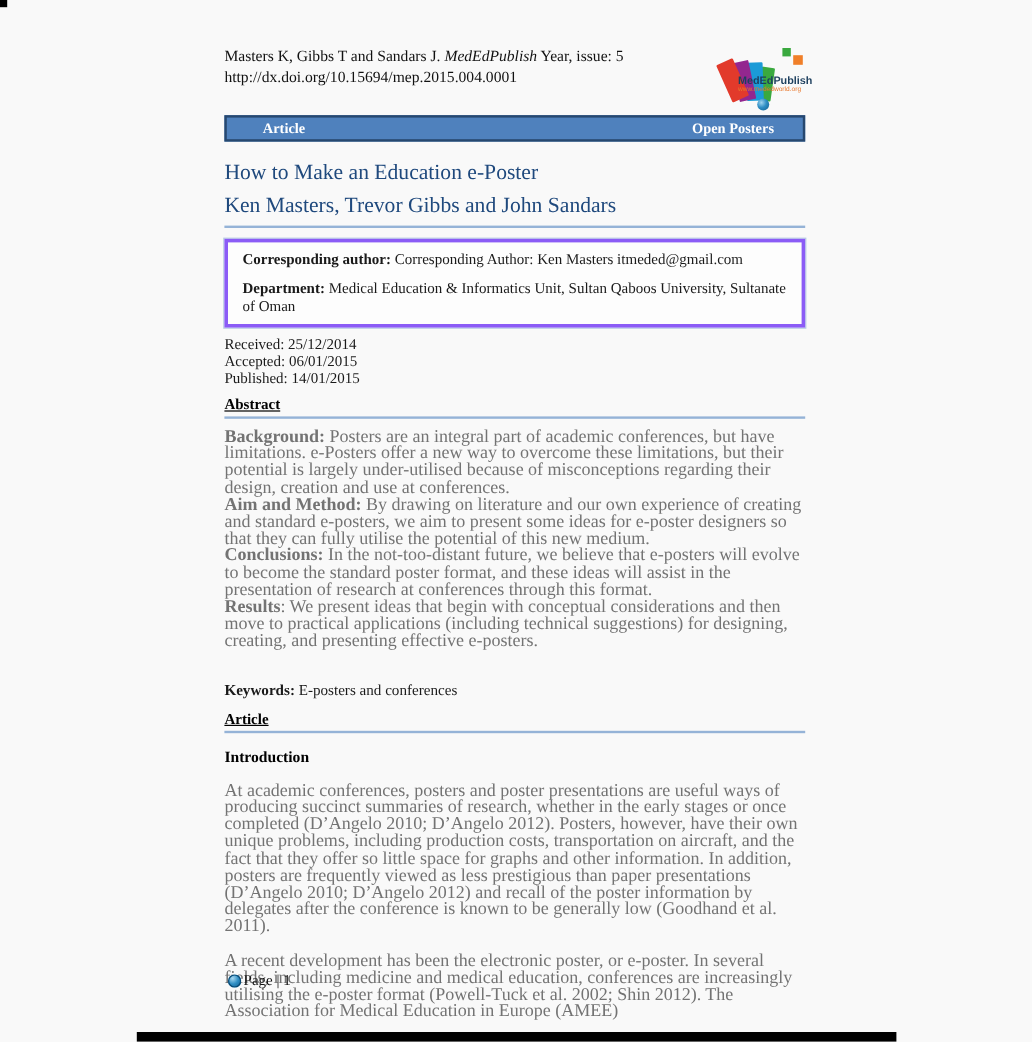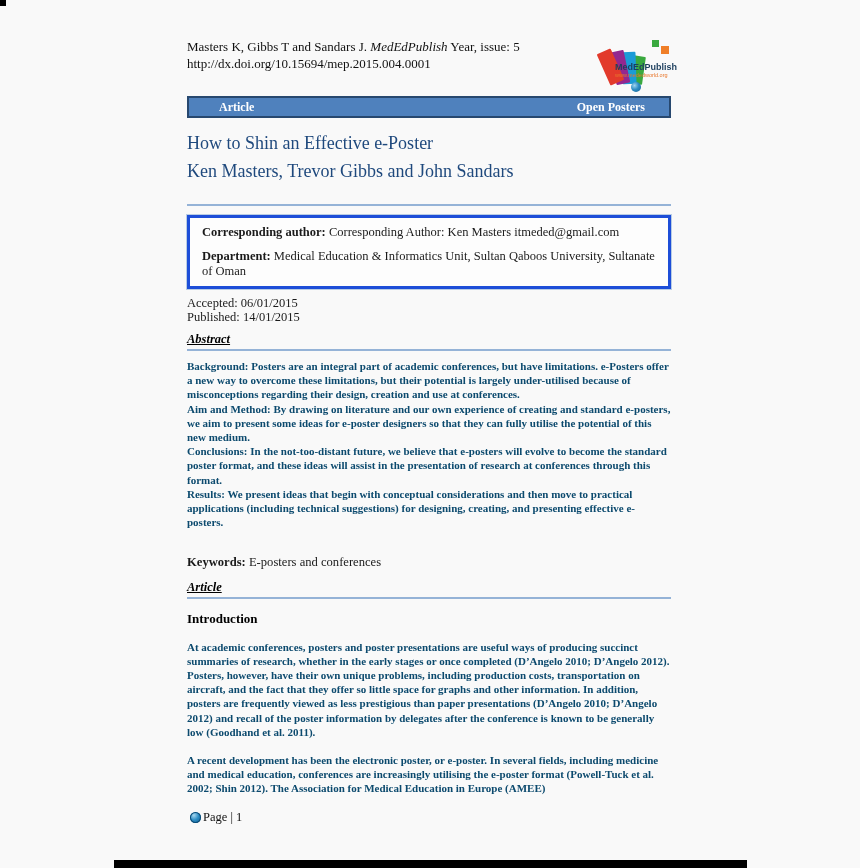--- a/index.html
+++ b/index.html
@@ -33,36 +33,36 @@
   .lg-globe{position:absolute;left:30px;bottom:0;width:10px;height:10px;border-radius:50%;
     background:radial-gradient(circle at 35% 35%,#9fd4ef 0%,#2f8ec4 45%,#0f5d8f 100%);z-index:6;}
 
   
   .banner{height:22px;box-sizing:border-box;background:#4f81bd;border:2px solid #27486f;
     display:flex;justify-content:space-between;align-items:center;padding:0 24px 0 30px;}
   .banner span{color:#ffffff;font-weight:bold;font-size:12px;}
 
   h1.title{margin:14px 0 0 0;font-size:18px;font-weight:normal;color:#1f497d;line-height:22px;}
   h2.authors{margin:6px 0 0 0;font-size:18px;font-weight:normal;color:#1f497d;line-height:22px;
-    padding-bottom:22px;border-bottom:2px solid #95b3d7;}
+    padding-bottom:6px;border-bottom:2px solid #95b3d7;}
 
   
-  .info-box{margin-top:9px;border:3px solid #1d4ed8;box-shadow:0 0 0 1px #b9cde4;
+  .info-box{margin-top:9px;border:3px solid #8b5cf6;box-shadow:0 0 0 1px #b9cde4;
     padding:7px 12px;background:#fdfdfd;}
   .info-box p{margin:0;font-size:12.5px;line-height:15px;}
   .info-box p + p{margin-top:9px;}
 
   .dates{margin-top:7px;font-size:12.5px;line-height:14px;}
 
   .section-heading{margin-top:8px;border-bottom:2px solid #95b3d7;padding-bottom:2px;
     font-size:12.5px;font-weight:bold;color:#000;}
-  .section-heading span{text-decoration:underline;font-style:italic;}
+  .section-heading span{text-decoration:underline;}
   .section-heading.article-h{margin-top:10px;}
 
-  .body-text{margin:0;font-size:11px;line-height:14.2px;color:#0c4a6e;font-weight:bold;}
+  .body-text{margin:0;font-size:15px;line-height:14.2px;color:#737373;}
   .abstract-wrap{margin-top:8px;}
   .keywords{margin:26px 0 0 0;font-size:12.6px;line-height:14.2px;}
   h3.intro-heading{margin:12px 0 0 0;font-size:13px;line-height:15px;color:#000;}
   p.intro-para{margin:14px 0 0 0;}
 
   
   .footer{position:absolute;left:190px;top:810px;display:flex;align-items:center;gap:2px;
     font-size:12.5px;color:#111;}
   .globe-icon{display:inline-block;width:11px;height:11px;border-radius:50%;
     background:radial-gradient(circle at 35% 30%,#a8d8f0 0%,#2f8ec4 45%,#0d5787 100%);
@@ -96,29 +96,30 @@
           <div class="lg-site">www.mededworld.org</div>
         </div>
       </div>
     </div>
 
     <div class="banner">
       <span>Article</span>
       <span>Open Posters</span>
     </div>
 
-    <h1 class="title">How to Shin an Effective e-Poster</h1>
+    <h1 class="title">How to Make an Education e-Poster</h1>
     <h2 class="authors">Ken Masters, Trevor Gibbs and John Sandars</h2>
 
     <div class="info-box">
       <p><b>Corresponding author:</b><span> Corresponding Author: Ken Masters itmeded@gmail.com</span></p>
       <p><b>Department:</b><span> Medical Education &amp; Informatics Unit, Sultan Qaboos University, Sultanate of Oman</span></p>
     </div>
 
     <div class="dates">
+        <div>Received: 25/12/2014</div>
         <div>Accepted: 06/01/2015</div>
         <div>Published: 14/01/2015</div>
       </div>
 
     <div class="section-heading"><span>Abstract</span></div>
 
     <div class="abstract-wrap">
         <p class="body-text"><b>Background:</b><span> Posters are an integral part of academic conferences, but have limitations.  e-Posters offer a new way to overcome these limitations, but their potential is largely under-utilised because of misconceptions regarding their design, creation and use at conferences.</span></p>
         <p class="body-text"><b>Aim and Method:</b><span> By drawing on literature and our own experience of creating and standard e-posters, we aim to present some ideas for e-poster designers so that they can fully utilise the potential of this new medium.</span></p>
         <p class="body-text"><b>Conclusions:</b><span> In the not-too-distant future, we believe that e-posters will evolve to become the standard poster format, and these ideas will assist in the presentation of research at conferences through this format.</span></p>

